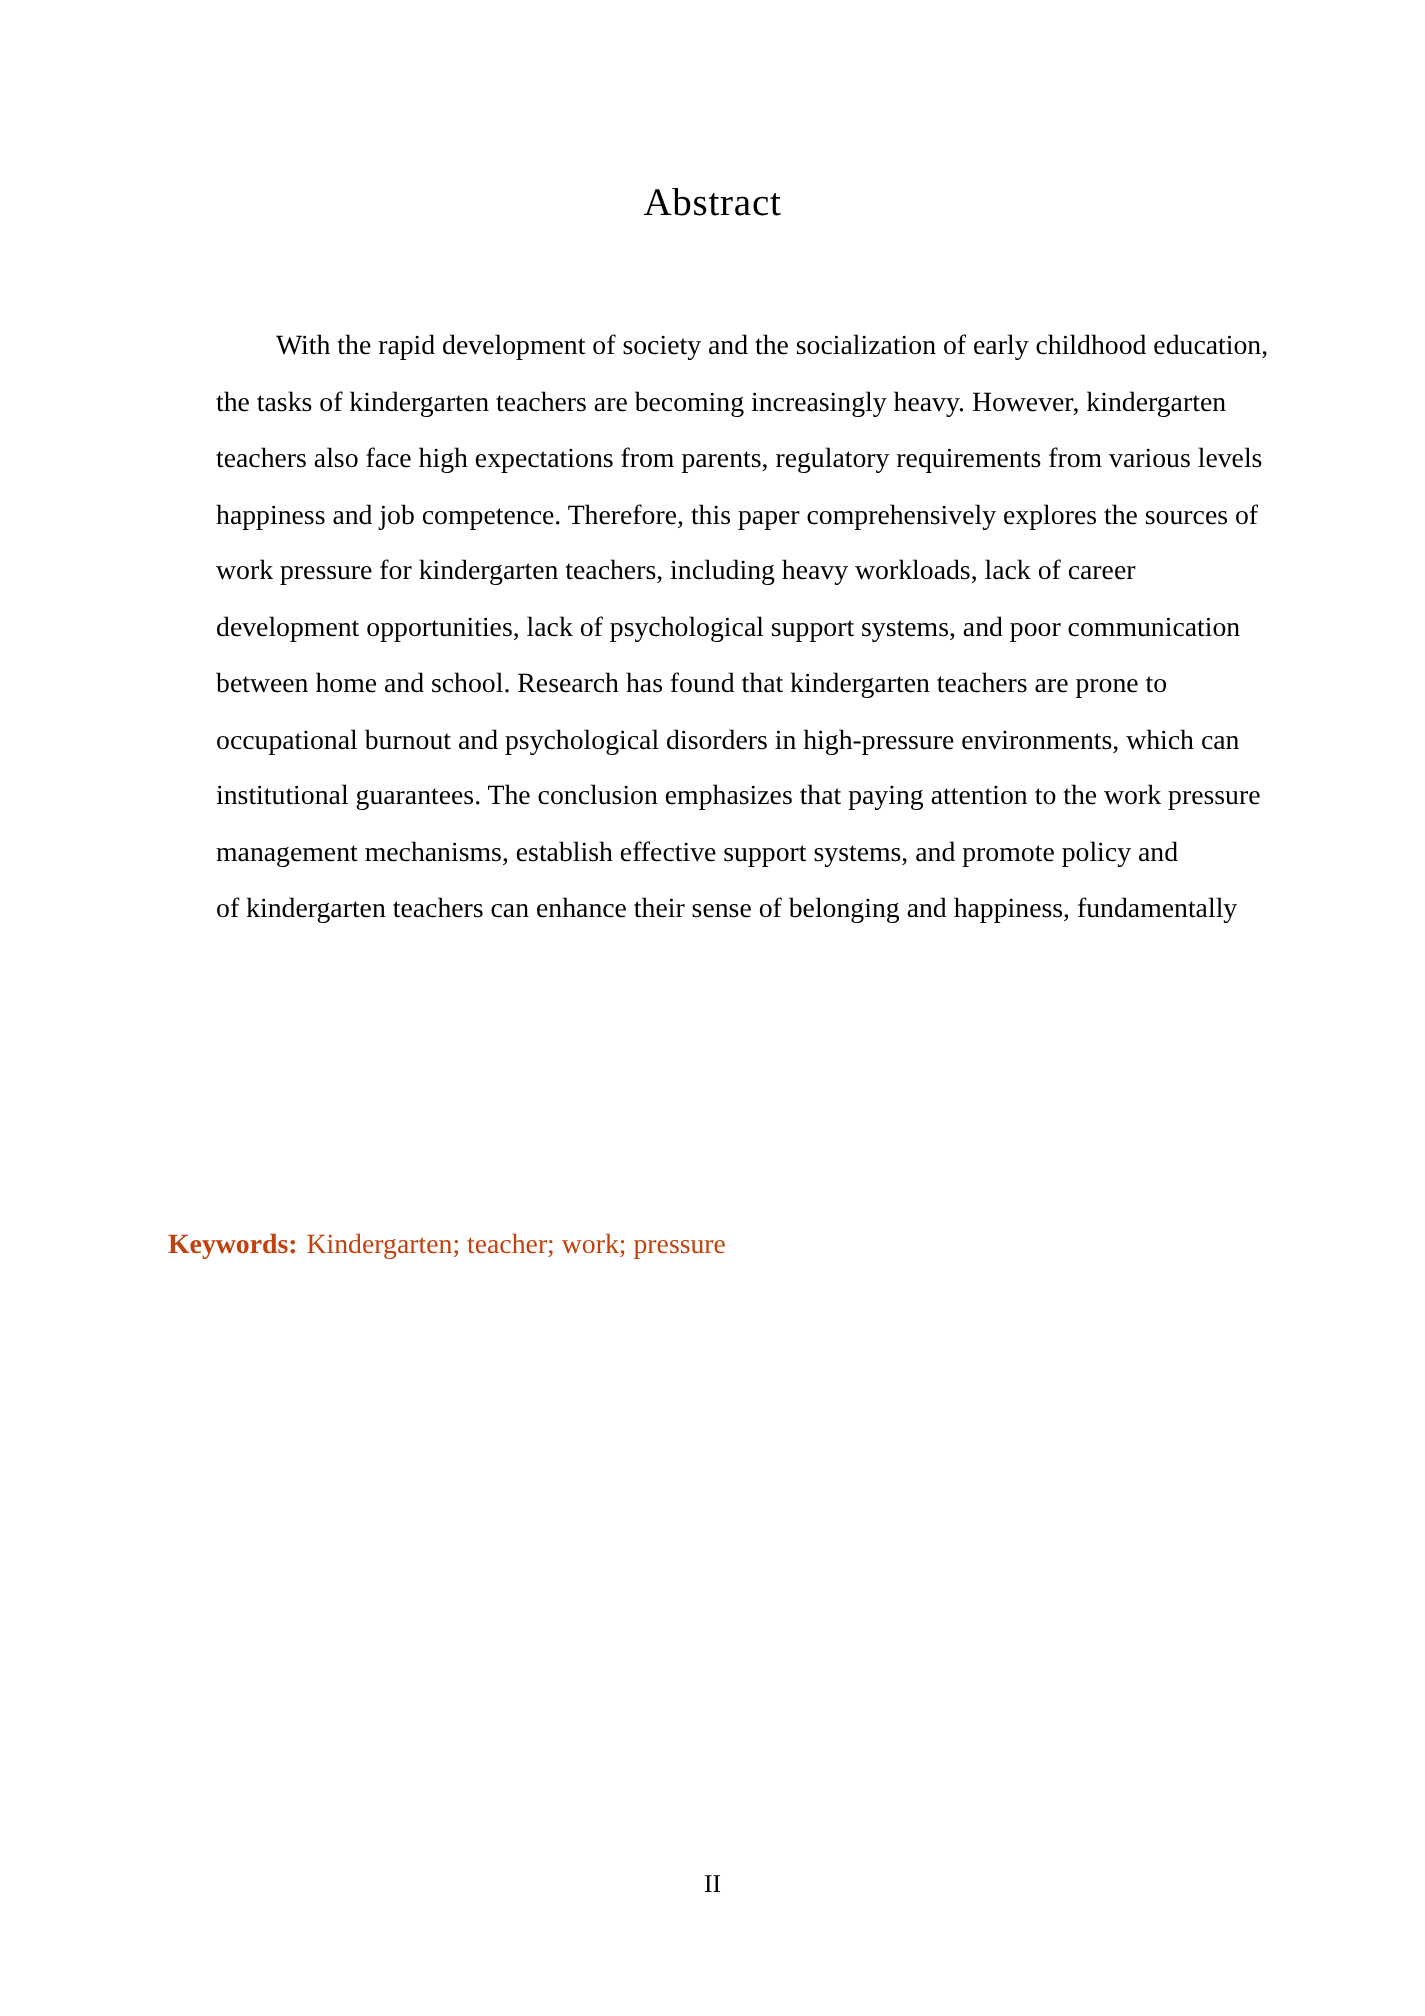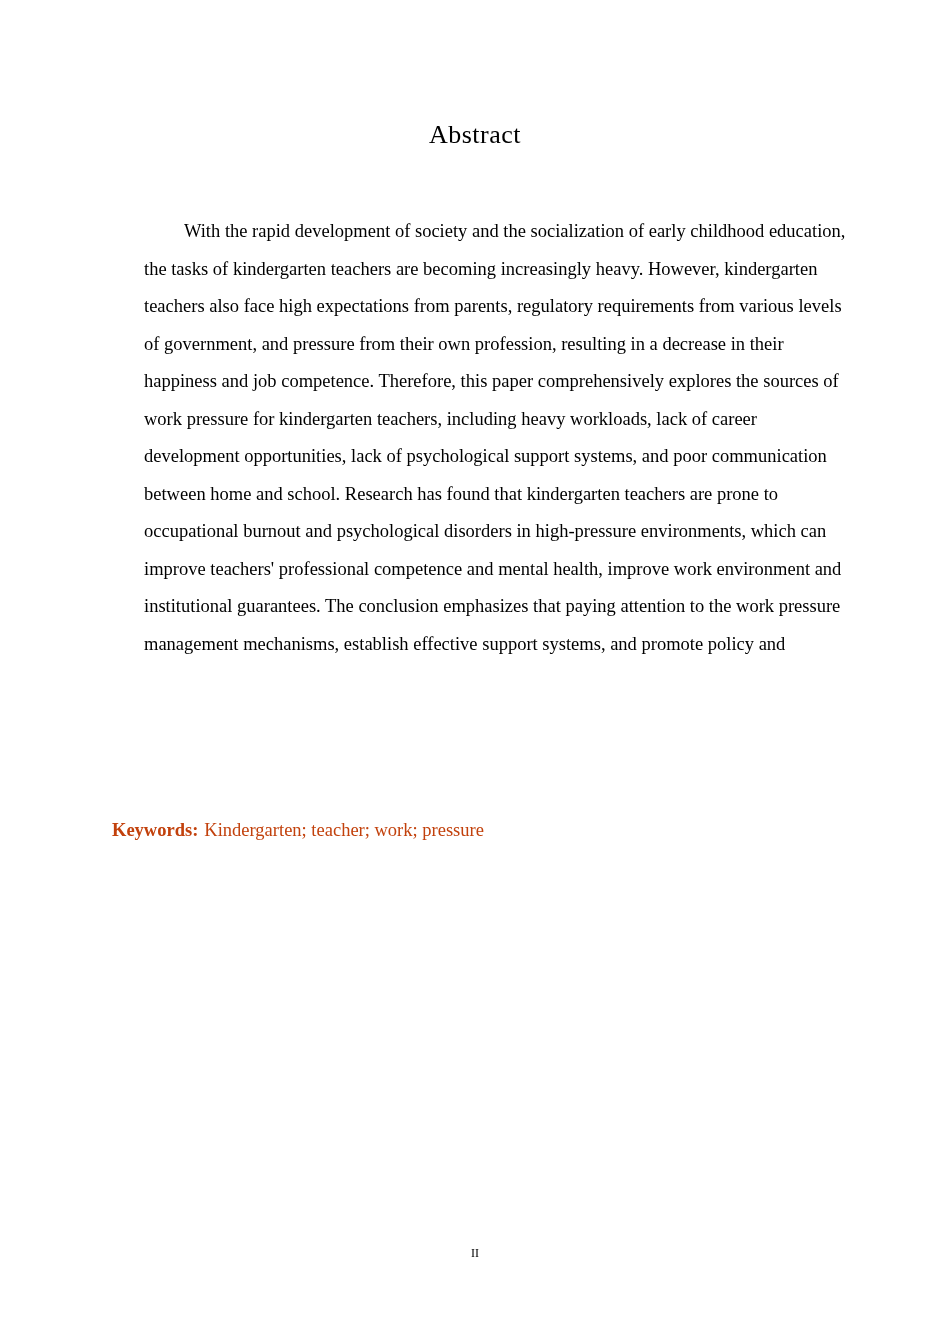--- a/index.html
+++ b/index.html
@@ -58,44 +58,43 @@
   }
   .keywords-text {
     margin-left: 6px;
   }
   .page-number {
     position: absolute;
     top: 1246px;
     left: 0;
     width: 950px;
     text-align: center;
-    font-size: 12px;
+    font-size: 17px;
     color: #000000;
   }
 </style>
 </head>
 <body>
 
 <div class="page">
 
   <h1 class="page-title">Abstract</h1>
 
   <div class="abstract-body">
     <span class="abstract-line indent">With the rapid development of society and the socialization of early childhood education,</span>
     <span class="abstract-line">the tasks of kindergarten teachers are becoming increasingly heavy. However, kindergarten</span>
     <span class="abstract-line">teachers also face high expectations from parents, regulatory requirements from various levels</span>
-    <span class="abstract-line">of government, and pressure from their own profession, resulting in a decrease in their</span>
     <span class="abstract-line">happiness and job competence. Therefore, this paper comprehensively explores the sources of</span>
     <span class="abstract-line">work pressure for kindergarten teachers, including heavy workloads, lack of career</span>
     <span class="abstract-line">development opportunities, lack of psychological support systems, and poor communication</span>
     <span class="abstract-line">between home and school. Research has found that kindergarten teachers are prone to</span>
     <span class="abstract-line">occupational burnout and psychological disorders in high-pressure environments, which can</span>
-    <span class="abstract-line">improve teachers' professional competence and mental health, improve work environment and</span>
     <span class="abstract-line">institutional guarantees. The conclusion emphasizes that paying attention to the work pressure</span>
     <span class="abstract-line">management mechanisms, establish effective support systems, and promote policy and</span>
+    <span class="abstract-line">of kindergarten teachers can enhance their sense of belonging and happiness, fundamentally</span>
   </div>
 
   <div class="keywords-line">
     <span class="keywords-label">Keywords:</span><span class="keywords-text">Kindergarten; teacher; work; pressure</span>
   </div>
 
   <div class="page-number">II</div>
 
 </div>
 

